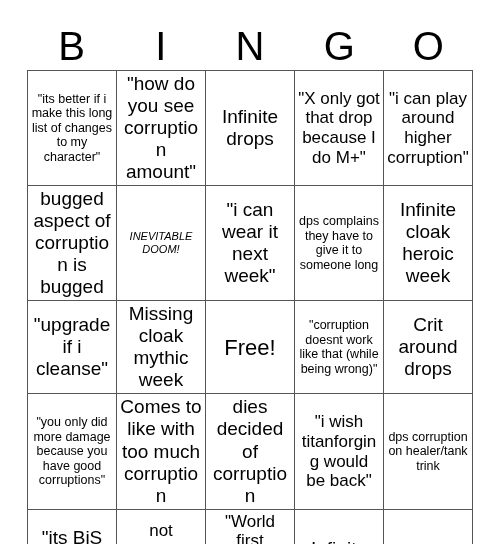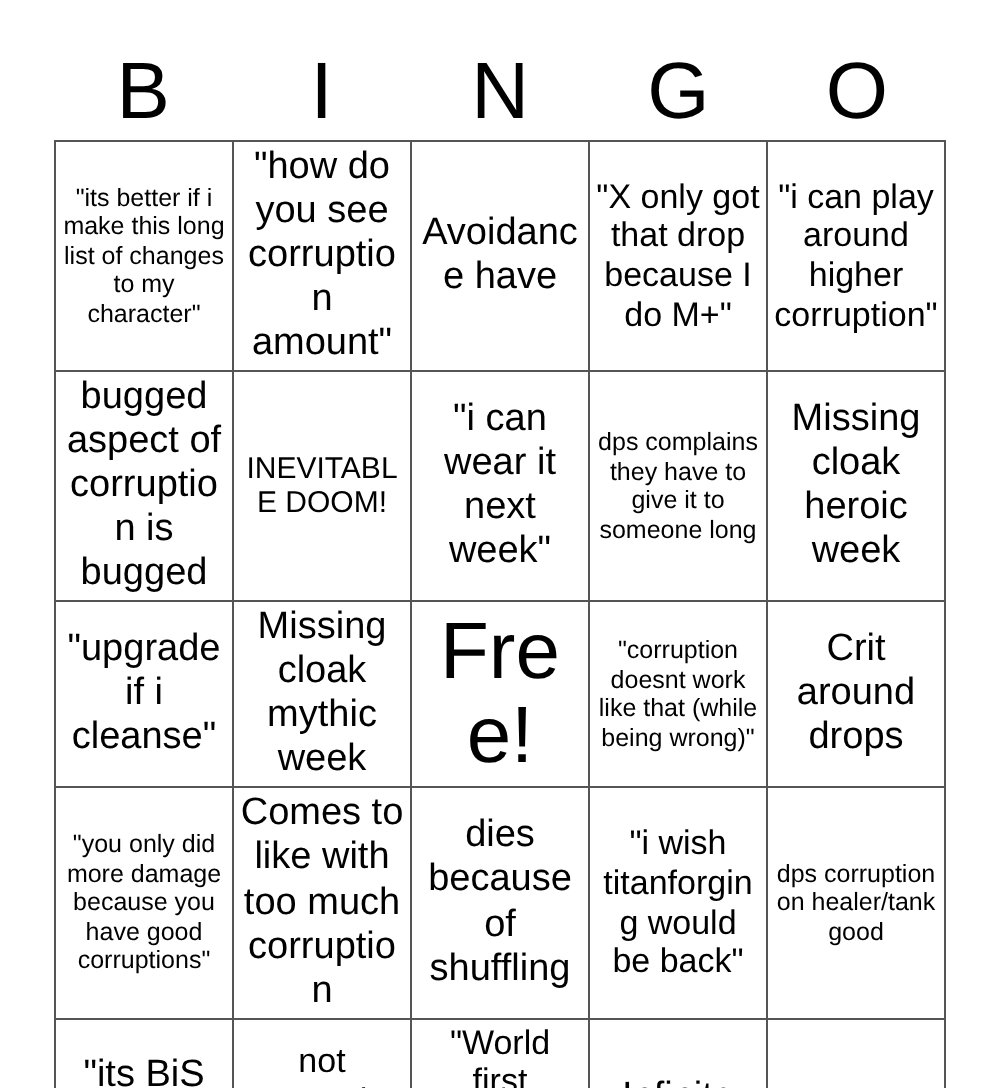--- a/index.html
+++ b/index.html
@@ -58,24 +58,24 @@
     background: #ffffff;
     overflow: hidden;
     word-wrap: break-word;
   }
   .cell-text {
     display: block;
     line-height: 1.16;
     color: #000000;
   }
   
-  .fs-xl  { font-size: 40px; line-height: 1.05; }
+  .fs-xl  { font-size: 22px; line-height: 1.05; }
   .fs-lg  { font-size: 19px; }
   .fs-md  { font-size: 17px; }
-  .fs-sm  { font-size: 15px; }
+  .fs-sm  { font-size: 11px; font-style: italic; }
   .fs-xs  { font-size: 12.5px; }
 </style>
 </head>
 <body>
 
 <div class="bingo-page">
 
   <div class="bingo-header">
     <div class="hdr-letter">B</div>
     <div class="hdr-letter">I</div>
@@ -87,21 +87,21 @@
   <table class="bingo-grid">
     <tbody>
       <tr>
         <td>
             <span class="cell-text fs-xs">"its better if i make this long list of changes to my character"</span>
           </td>
         <td>
             <span class="cell-text fs-lg">"how do you see corruption amount"</span>
           </td>
         <td>
-            <span class="cell-text fs-lg">Avoidance have</span>
+            <span class="cell-text fs-lg">Infinite drops</span>
           </td>
         <td>
             <span class="cell-text fs-md">"X only got that drop because I do M+"</span>
           </td>
         <td>
             <span class="cell-text fs-md">"i can play around higher corruption"</span>
           </td>
       </tr>
       <tr>
         <td>
@@ -110,21 +110,21 @@
         <td>
             <span class="cell-text fs-sm">INEVITABLE DOOM!</span>
           </td>
         <td>
             <span class="cell-text fs-lg">"i can wear it next week"</span>
           </td>
         <td>
             <span class="cell-text fs-xs">dps complains they have to give it to someone long</span>
           </td>
         <td>
-            <span class="cell-text fs-lg">Missing cloak heroic week</span>
+            <span class="cell-text fs-lg">Infinite cloak heroic week</span>
           </td>
       </tr>
       <tr>
         <td>
             <span class="cell-text fs-lg">"upgrade if i cleanse"</span>
           </td>
         <td>
             <span class="cell-text fs-lg">Missing cloak mythic week</span>
           </td>
         <td>
@@ -138,27 +138,27 @@
           </td>
       </tr>
       <tr>
         <td>
             <span class="cell-text fs-xs">"you only did more damage because you have good corruptions"</span>
           </td>
         <td>
             <span class="cell-text fs-lg">Comes to like with too much corruption</span>
           </td>
         <td>
-            <span class="cell-text fs-lg">dies because of shuffling</span>
+            <span class="cell-text fs-lg">dies decided of corruption</span>
           </td>
         <td>
             <span class="cell-text fs-md">"i wish titanforging would be back"</span>
           </td>
         <td>
-            <span class="cell-text fs-xs">dps corruption on healer/tank good</span>
+            <span class="cell-text fs-xs">dps corruption on healer/tank trink</span>
           </td>
       </tr>
       <tr>
         <td>
             <span class="cell-text fs-lg">"its BiS corruption for me, not them"</span>
           </td>
         <td>
             <span class="cell-text fs-md">not enough corruption for raid trait</span>
           </td>
         <td>

